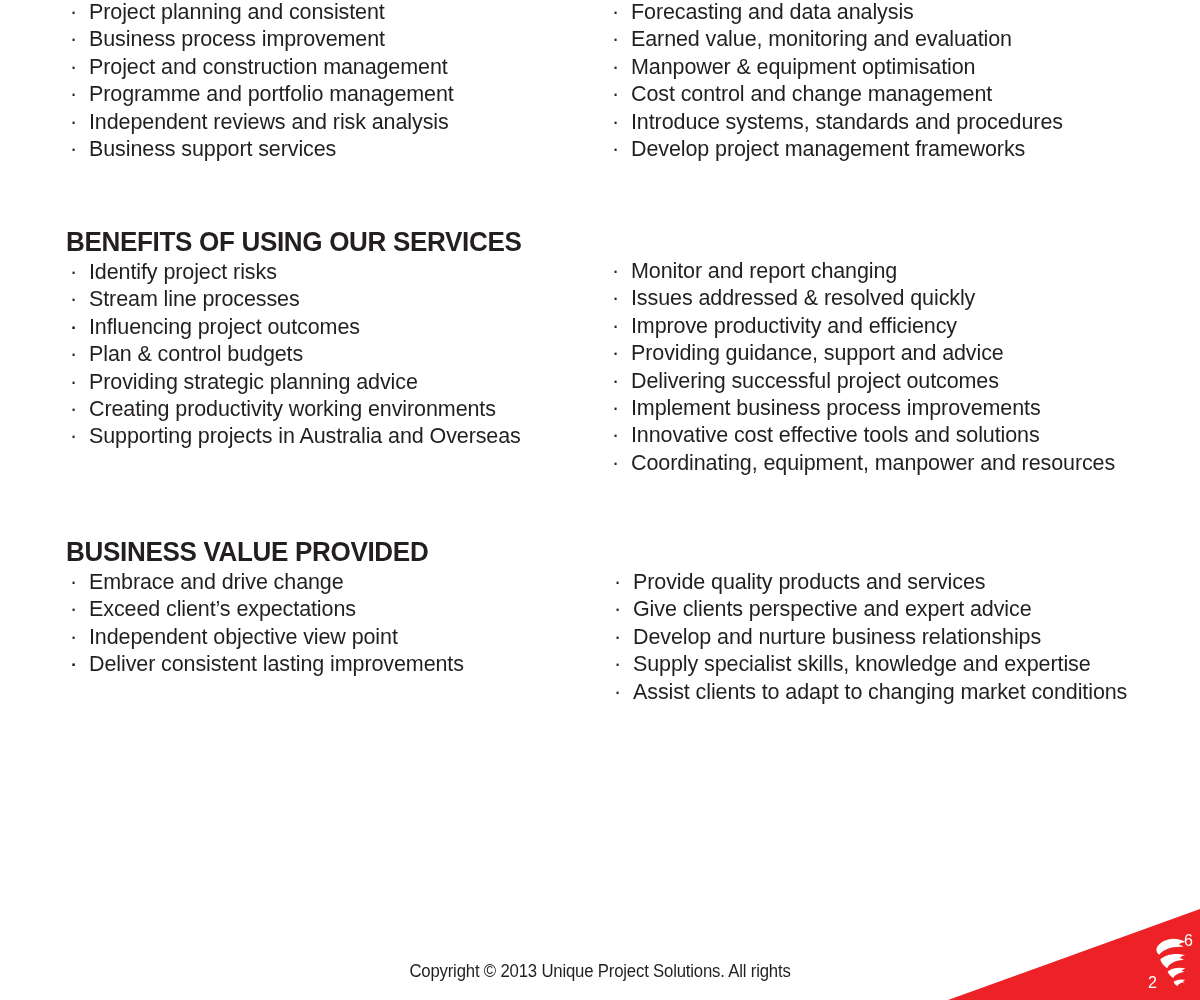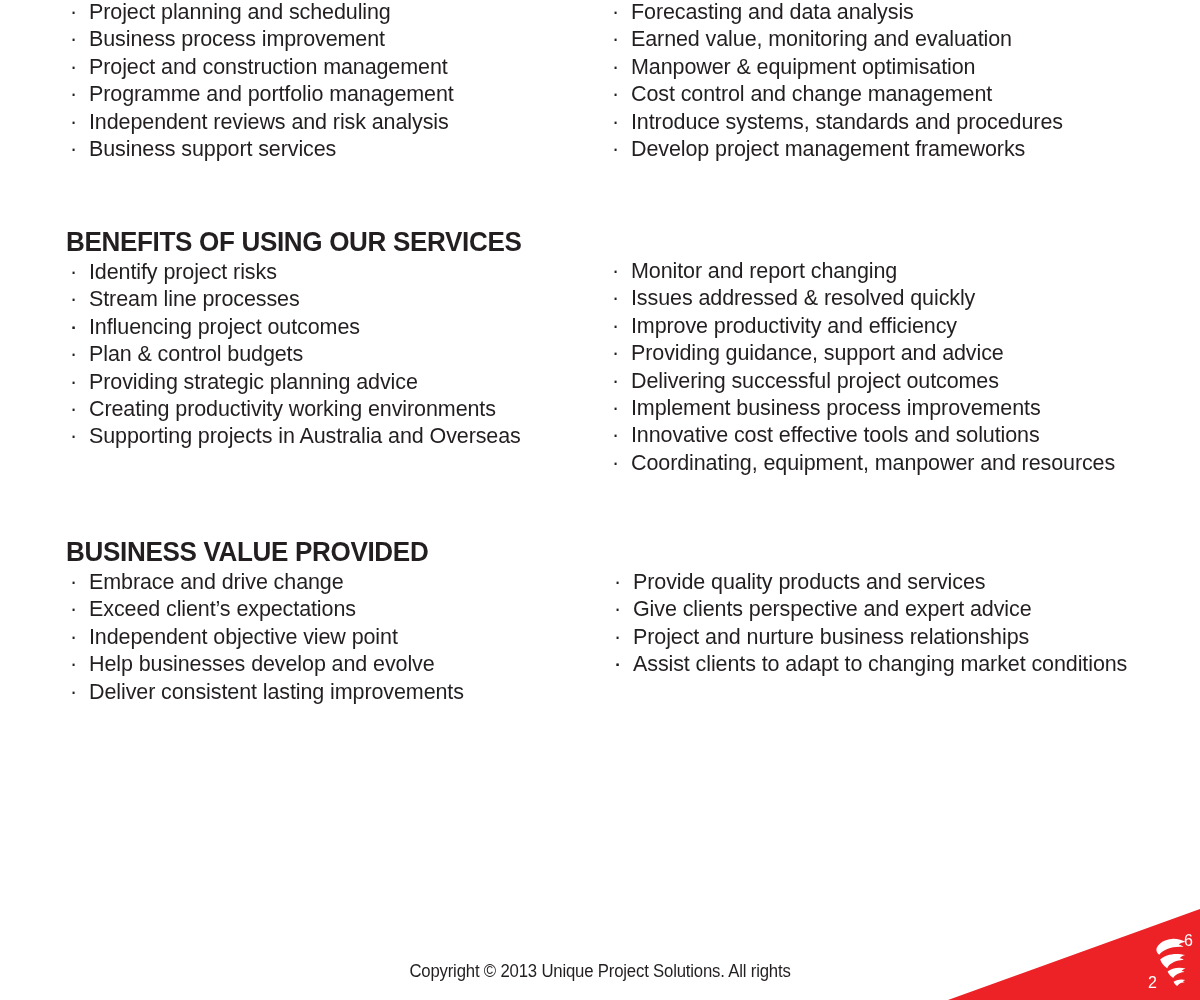--- a/index.html
+++ b/index.html
@@ -115,21 +115,21 @@
   }
   .corner-logo svg { display: block; }
 </style>
 </head>
 <body>
 
 <div class="slide">
 
   <div class="col" id="services-left">
     <ul class="bullet-list">
-        <li><span class="bullet-dot">·</span><span>Project planning and scheduling</span></li>
+        <li><span class="bullet-dot">·</span><span>Project planning and consistent</span></li>
         <li><span class="bullet-dot">·</span><span>Business process improvement</span></li>
         <li><span class="bullet-dot">·</span><span>Project and construction management</span></li>
         <li><span class="bullet-dot">·</span><span>Programme and portfolio management</span></li>
         <li><span class="bullet-dot">·</span><span>Independent reviews and risk analysis</span></li>
         <li><span class="bullet-dot">·</span><span>Business support services</span></li>
       </ul>
   </div>
 
   <div class="col" id="services-right">
     <ul class="bullet-list">
@@ -170,31 +170,31 @@
       </ul>
   </div>
 
   <div class="section-heading" id="value-heading">BUSINESS VALUE PROVIDED</div>
 
   <div class="col" id="value-left">
     <ul class="bullet-list">
         <li><span class="bullet-dot">·</span><span>Embrace and drive change</span></li>
         <li><span class="bullet-dot">·</span><span>Exceed client’s expectations</span></li>
         <li><span class="bullet-dot">·</span><span>Independent objective view point</span></li>
-        <li><span class="bullet-dot">·</span><span>Help businesses develop and evolve</span></li>
+        <li><span class="bullet-dot">·</span></li>
         <li><span class="bullet-dot">·</span><span>Deliver consistent lasting improvements</span></li>
       </ul>
   </div>
 
   <div class="col" id="value-right">
     <ul class="bullet-list">
         <li><span class="bullet-dot">·</span><span>Provide quality products and services</span></li>
         <li><span class="bullet-dot">·</span><span>Give clients perspective and expert advice</span></li>
-        <li><span class="bullet-dot">·</span><span>Project and nurture business relationships</span></li>
-        <li><span class="bullet-dot">·</span></li>
+        <li><span class="bullet-dot">·</span><span>Develop and nurture business relationships</span></li>
+        <li><span class="bullet-dot">·</span><span>Supply specialist skills, knowledge and expertise</span></li>
         <li><span class="bullet-dot">·</span><span>Assist clients to adapt to changing market conditions</span></li>
       </ul>
   </div>
 
   <div class="footer-copyright">Copyright © 2013 Unique Project Solutions. All rights</div>
 
   <div class="red-banner">
     <div class="red-banner-shape"></div>
   </div>
 

